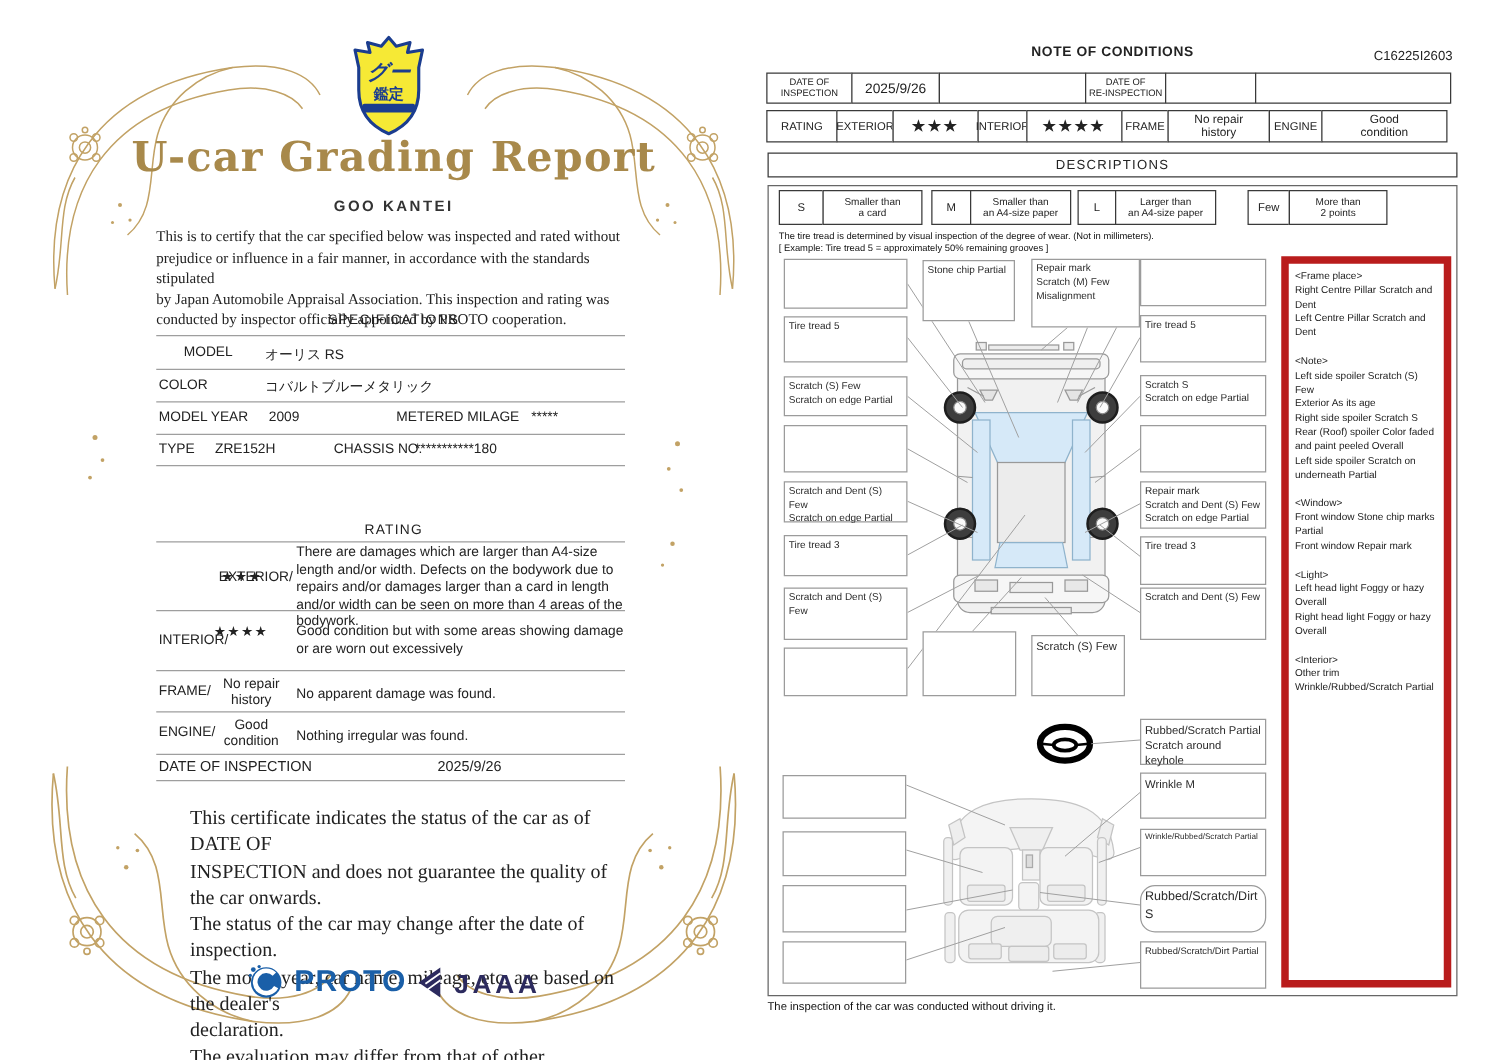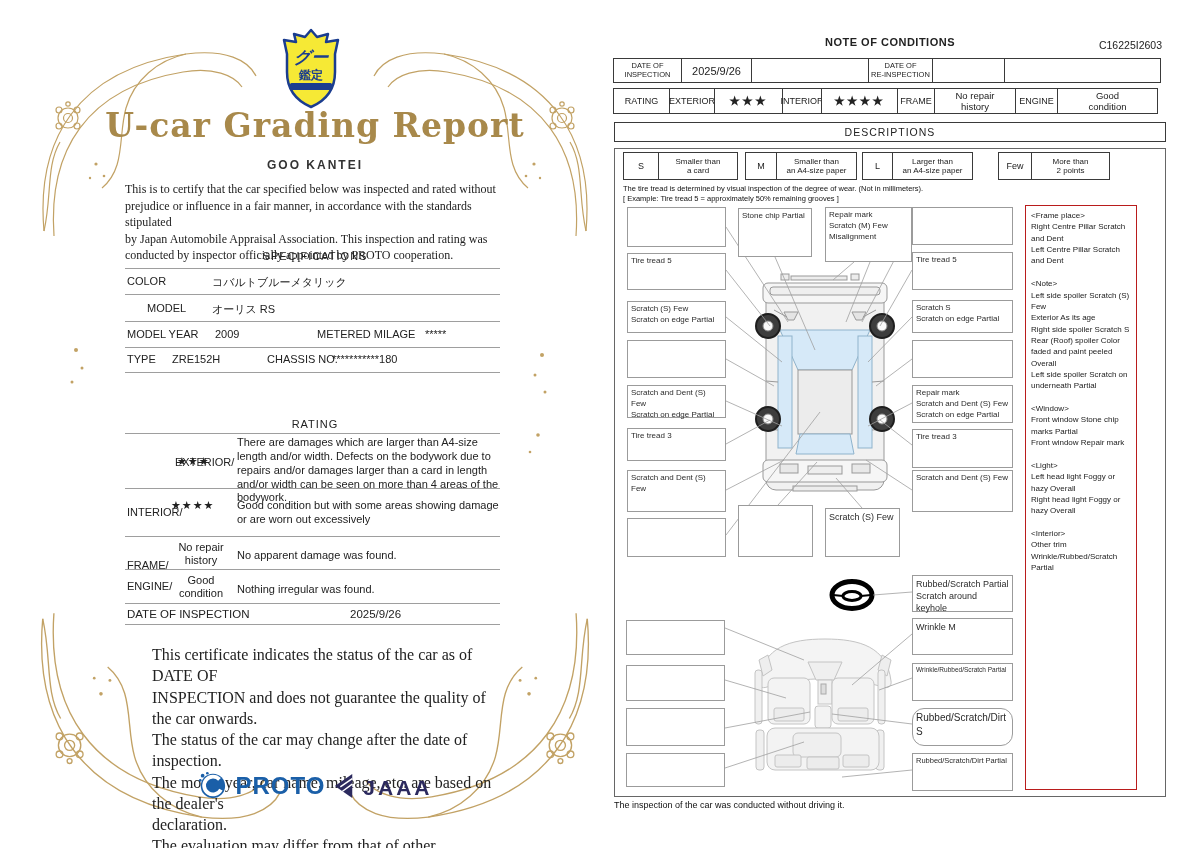--- a/index.html
+++ b/index.html
@@ -55,22 +55,22 @@
   .legend-cell { position:absolute; top:122px; height:28px; border:1px solid #3a3a3a;
       background:#fff; display:flex; align-items:center; justify-content:center;
       text-align:center; white-space:pre-line; z-index:2; }
   .tire-note { position:absolute; left:11px; font-size:7.5px; color:#111; z-index:2; }
   .overlay { position:absolute; inset:0; z-index:1; }
   .abox { position:absolute; border:1px solid #9b9b9b; background:#fff; font-size:8px;
       line-height:1.35; padding:2px 3px; white-space:pre-line; color:#2b2b2b; z-index:2; }
   .abox.fs-sm { font-size:6.5px; }
   .abox.fs-md { font-size:9px; }
   .abox.fs-lg { font-size:10px; }
-  .summary-panel { position:absolute; left:413px; top:175px; width:112px; height:585px;
-      border:1px solid #b91c1c; background:#fff; font-size:8px; line-height:1.42;
+  .summary-panel { position:absolute; left:413px; top:175px; width:136px; height:585px;
+      border:6px solid #b91c1c; background:#fff; font-size:8px; line-height:1.42;
       padding:4px 5px; white-space:pre-line; color:#222; z-index:2; }
   .footer-note { position:absolute; left:2px; top:770px; font-size:9px; color:#111; z-index:2; }
 </style>
 </head>
 <body>
 
 <div class="page-left">
 
   <svg class="flourish" viewBox="0 0 570 812">
     <defs>
@@ -117,27 +117,27 @@
   <div class="cert-title">U-car Grading Report</div>
   <div class="cert-org">GOO KANTEI</div>
   <div class="cert-intro pre">This is to certify that the car specified below was inspected and rated without
 prejudice or influence in a fair manner, in accordance with the standards stipulated
 by Japan Automobile Appraisal Association. This inspection and rating was
 conducted by inspector officially appointed by PROTO cooperation.</div>
 
   <div class="sec-head" style="top:230px;">SPECIFICATIONS</div>
 
   <div class="ltable" style="top:248px;">
+    <div class="lrow" style="height:27px;">
+      <span style="left:22px;top:7px;">MODEL</span>
+      <span style="left:87px;top:7px;">オーリス RS</span>
+    </div>
     <div class="lrow" style="height:26px;">
       <span style="left:2px;top:6px;">COLOR</span>
       <span style="left:87px;top:6px;">コバルトブルーメタリック</span>
-    </div>
-    <div class="lrow" style="height:27px;">
-      <span style="left:22px;top:7px;">MODEL</span>
-      <span style="left:87px;top:7px;">オーリス RS</span>
     </div>
     <div class="lrow" style="height:26px;">
       <span style="left:2px;top:6px;">MODEL YEAR</span>
       <span style="left:90px;top:6px;">2009</span>
       <span style="left:192px;top:6px;">METERED MILAGE</span>
       <span style="left:300px;top:6px;">*****</span>
     </div>
     <div class="lrow" style="height:25px;">
       <span style="left:2px;top:5px;">TYPE</span>
       <span style="left:47px;top:5px;">ZRE152H</span>
@@ -153,21 +153,21 @@
       <span style="left:2px;top:22px;padding-left:48px;">EXTERIOR/</span>
       <span class="stars-l" style="left:52px;top:21px;">★★★</span>
       <span class="rdesc" style="top:2px;">There are damages which are larger than A4-size length and/or width. Defects on the bodywork due to repairs and/or damages larger than a card in length and/or width can be seen on more than 4 areas of the bodywork.</span>
     </div>
     <div class="lrow" style="height:48px;">
       <span style="left:2px;top:17px;">INTERIOR/</span>
       <span class="stars-l" style="left:46px;top:10px;">★★★★</span>
       <span class="rdesc" style="top:10px;">Good condition but with some areas showing damage or are worn out excessively</span>
     </div>
     <div class="lrow" style="height:33px;">
-      <span style="left:2px;top:22px;">FRAME/</span>
+      <span style="left:2px;top:10px;">FRAME/</span>
       <span class="rstat pre" style="top:4px;">No repair
 history</span>
       <span class="rdesc" style="top:12px;">No apparent damage was found.</span>
     </div>
     <div class="lrow" style="height:34px;">
       <span style="left:2px;top:10px;">ENGINE/</span>
       <span class="rstat pre" style="top:4px;">Good
 condition</span>
       <span class="rdesc" style="top:13px;">Nothing irregular was found.</span>
     </div>

